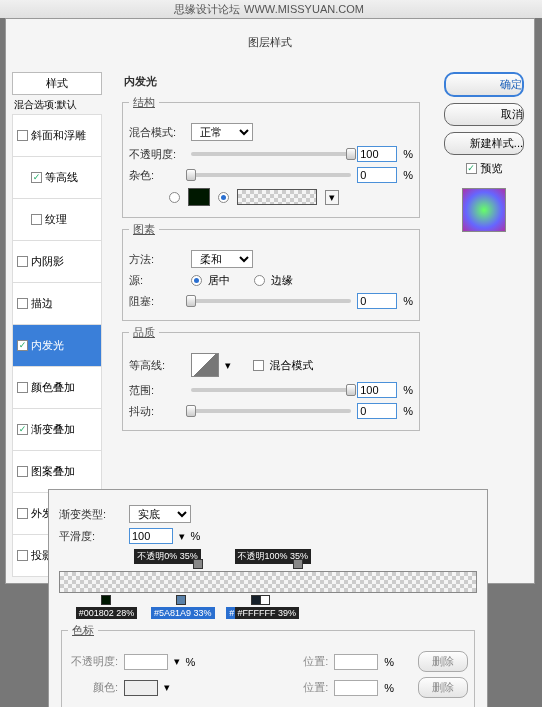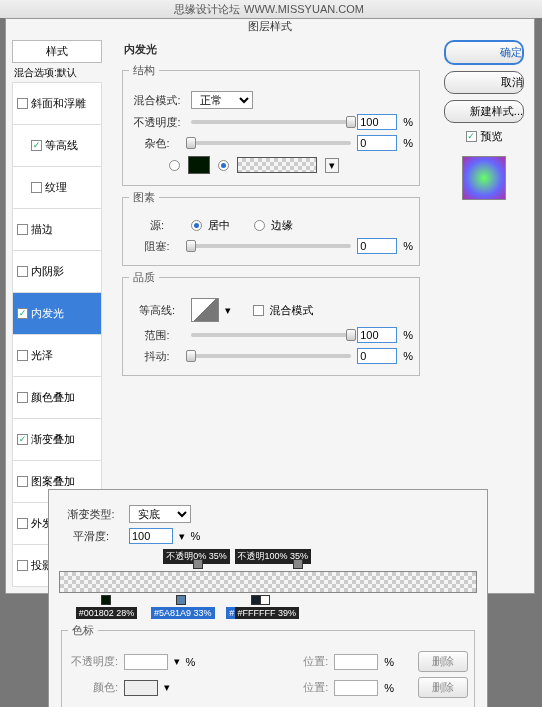--- a/index.html
+++ b/index.html
@@ -1,34 +1,34 @@
 <!DOCTYPE html>
 <html><head>
 <meta charset="utf-8">
 <style>
 * { box-sizing: border-box; margin: 0; padding: 0; font-family: "Microsoft YaHei", sans-serif; font-size: 11px; }
 body { background: #777; width: 542px; height: 707px; position: relative; }
 .watermark { position: absolute; top: 0; left: 0; right: 0; height: 18px; background: linear-gradient(#f0f0f0,#e0e0e0); text-align: center; line-height: 18px; color: #999; font-size: 10px; }
 .watermark span { color: #555; margin-right: 4px; }
 .dialog { position: absolute; top: 18px; left: 5px; width: 530px; background: #f5f5f5; border: 1px solid #999; }
-.title { text-align: center; padding: 0; color: #333; }
+.title { text-align: center; padding: 16px; color: #333; }
 .body { display: flex; padding: 6px; gap: 18px; }
 .styles { width: 90px; }
 .styles-hdr { border: 1px solid #bbb; background: #fff; padding: 3px 4px; text-align: center; }
 .blend-opt { padding: 3px 2px; font-size: 10px; }
 .style-item { display: flex; align-items: center; gap: 3px; padding: 13px 4px; border: 1px solid #ddd; margin-top: -1px; background: #fff; }
 .style-item.active { background: #3a7fd9; color: #fff; }
 .style-item.sub { padding-left: 18px; }
 .cb { width: 11px; height: 11px; border: 1px solid #888; background: #fff; display: inline-flex; align-items: center; justify-content: center; font-size: 9px; line-height: 1; color: #2a6; }
 .main { flex: 1; }
 .panel-title { color: #333; padding: 2px 4px; font-weight: bold; }
 fieldset { border: 1px solid #bbb; margin: 4px 2px; padding: 8px 6px 6px; }
-legend { padding: 0 4px; color: #555; }
+legend { padding: 0 4px; color: #555; text-decoration: underline; }
 .row { display: flex; align-items: center; gap: 6px; margin: 5px 0; }
-.lbl { width: 56px; text-align: center; color: #333; }
+.lbl { width: 56px; text-align: left; color: #333; }
 select { border: 1px solid #999; background: #fff; padding: 1px 14px 1px 4px; font-size: 11px; }
 .slider { flex: 1; height: 4px; background: #ccc; position: relative; border-radius: 2px; }
 .slider .thumb { position: absolute; top: -4px; width: 10px; height: 12px; background: linear-gradient(#fff,#ccc); border: 1px solid #888; border-radius: 2px; transform: translateX(-50%); }
 input.num { width: 40px; border: 1px solid #4a90d9; padding: 1px 2px; text-align: left; background: #fff; }
 .radio { width: 11px; height: 11px; border: 1px solid #888; border-radius: 50%; background: #fff; display: inline-flex; align-items: center; justify-content: center; }
 .radio.on::after { content: ''; width: 5px; height: 5px; background: #2a6fd0; border-radius: 50%; }
 .swatch { width: 22px; height: 18px; border: 1px solid #555; }
 .grad-swatch { width: 80px; height: 16px; border: 1px solid #555; background: linear-gradient(90deg,#fff,#000); display: inline-block; }
 .contour { width: 28px; height: 24px; border: 1px solid #888; background: linear-gradient(135deg,#fff 50%,#777 50%); }
 .right { width: 88px; display: flex; flex-direction: column; gap: 6px; align-items: center; }
@@ -38,21 +38,21 @@
 .preview { width: 44px; height: 44px; border: 1px solid #888; background: radial-gradient(circle,#6f6 0%,#66f 60%,#a3a 100%); margin-top: 6px; }
 .grad-dialog { position: absolute; top: 489px; left: 48px; width: 440px; background: #f5f5f5; border: 1px solid #999; padding: 10px; }
 .grad-bar { height: 22px; border: 1px solid #888; background: linear-gradient(90deg, rgba(0,0,0,0) 0%, rgba(0,0,0,0) 33%, #123 36%, #fff 40%, #fff 100%); position: relative; margin: 6px 0; }
 .checker { background-image: linear-gradient(45deg,#ccc 25%,transparent 25%,transparent 75%,#ccc 75%),linear-gradient(45deg,#ccc 25%,transparent 25%,transparent 75%,#ccc 75%); background-size: 8px 8px; background-position: 0 0,4px 4px; }
 .stop-label { position: absolute; font-size: 9px; background: #222; color: #fff; padding: 1px 3px; white-space: nowrap; }
 .stop-marker { position: absolute; width: 10px; height: 10px; background: #888; border: 1px solid #333; }
 .color-stop-row { position: relative; height: 16px; margin-bottom: 4px; }
 .sel-stop { background: #2a6fd0 !important; color: #fff; }
 fieldset.stops .row .lbl2 { width: 50px; text-align: right; color: #888; }
 fieldset.stops input { width: 44px; border: 1px solid #aaa; padding: 1px; }
-.del-btn { width: 50px; padding: 2px 0; border: 1px solid #aaa; background: linear-gradient(#fdfdfd,#e5e5e5); border-radius: 3px; text-align: center; color: #888; }
+.del-btn { width: 50px; padding: 2px 0; border: 1px solid #aaa; background: linear-gradient(#fdfdfd,#e5e5e5); border-radius: 8px; text-align: center; color: #888; }
 </style>
 </head>
 <body>
 
 <div class="watermark">
   <span>思缘设计论坛</span><span>WWW.MISSYUAN.COM</span>
 </div>
 
 <div class="dialog">
   <div class="title">图层样式</div>
@@ -68,33 +68,29 @@
           <div class="style-item sub">
             <span class="cb">✓</span>
             <span>等高线</span>
           </div>
           <div class="style-item sub">
             <span class="cb"></span>
             <span>纹理</span>
           </div>
           <div class="style-item">
             <span class="cb"></span>
+            <span>内阴影</span>
+          </div>
+          <div class="style-item">
+            <span class="cb"></span>
             <span>描边</span>
-          </div>
-          <div class="style-item">
-            <span class="cb"></span>
-            <span>内阴影</span>
           </div>
           <div class="style-item active">
             <span class="cb">✓</span>
             <span>内发光</span>
-          </div>
-          <div class="style-item">
-            <span class="cb"></span>
-            <span>光泽</span>
           </div>
           <div class="style-item">
             <span class="cb"></span>
             <span>颜色叠加</span>
           </div>
           <div class="style-item">
             <span class="cb">✓</span>
             <span>渐变叠加</span>
           </div>
           <div class="style-item">
@@ -141,20 +137,24 @@
           <span class="radio"></span>
           <span class="swatch" style="background:#001800"></span>
           <span class="radio on"></span>
           <span class="grad-swatch checker"></span>
           <span style="border:1px solid #888;padding:0 3px">▾</span>
         </div>
       </fieldset>
 
       <fieldset>
         <legend>图素</legend>
+        <div class="row">
+          <span class="lbl">方法:</span>
+          <select><option>柔和</option></select>
+        </div>
         <div class="row">
           <span class="lbl">源:</span>
           <span class="radio on"></span>
           <span>居中</span>
           <span style="width:12px"></span>
           <span class="radio"></span>
           <span>边缘</span>
         </div>
         <div class="row">
           <span class="lbl">阻塞:</span>
@@ -214,21 +214,21 @@
     <select><option>实底</option></select>
   </div>
   <div class="row">
     <span class="lbl" style="width:64px">平滑度:</span>
     <input class="num" style="width: 44px;" value="100">
     <span>▾</span>
     <span>%</span>
   </div>
 
   <div class="color-stop-row" id="opacity-stops">
-      <div class="stop-label" style="left: 18%; margin-left: 29px;">不透明0% 35%</div>
+      <div class="stop-label" style="left: 18%;">不透明0% 35%</div>
       <div class="stop-marker" style="left: 32%; bottom: -4px;"></div>
       <div class="stop-label" style="left: 42%;">不透明100% 35%</div>
       <div class="stop-marker" style="left: 56%; bottom: -4px;"></div>
     </div>
   <div class="grad-bar checker"></div>
   <div class="color-stop-row" id="color-stops" style="height:20px">
       <div class="stop-marker" style="left: 10%; top: -4px; background: rgb(0, 24, 2);"></div>
       <div class="stop-label" style="left: 4%; top: 8px; background: rgb(34, 34, 34);">#001802 28%</div>
       <div class="stop-marker" style="left: 28%; top: -4px; background: rgb(90, 129, 169);"></div>
       <div class="stop-label sel-stop" style="left: 22%; top: 8px;">#5A81A9 33%</div>

